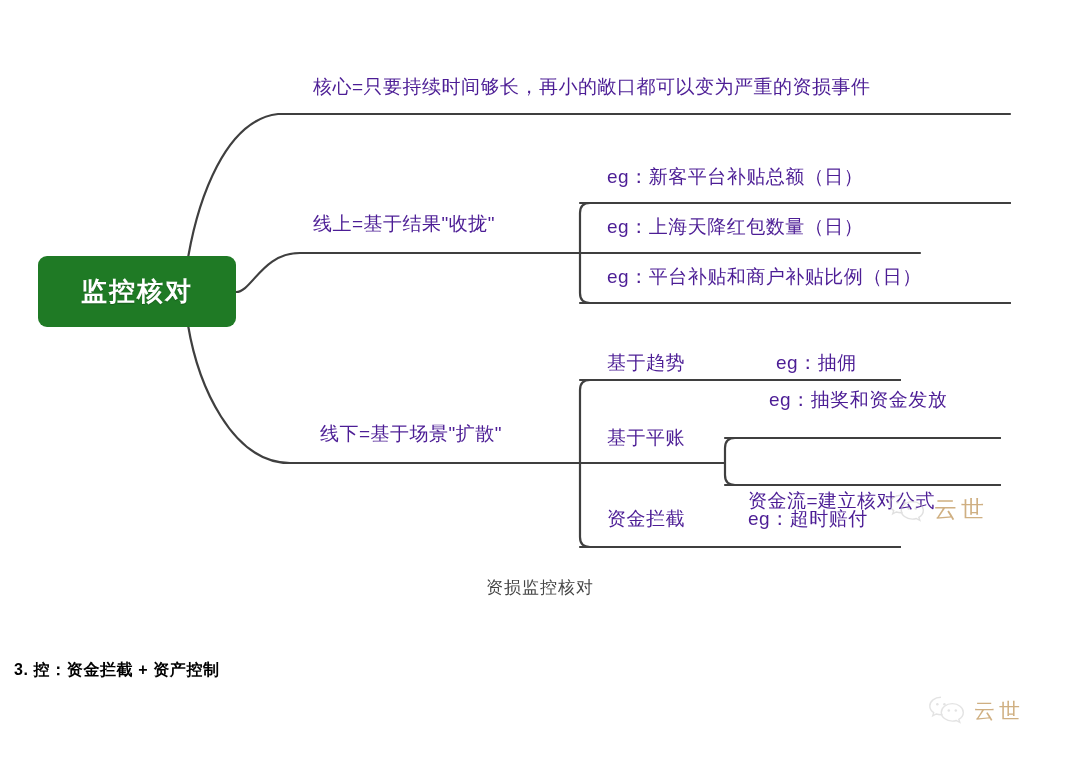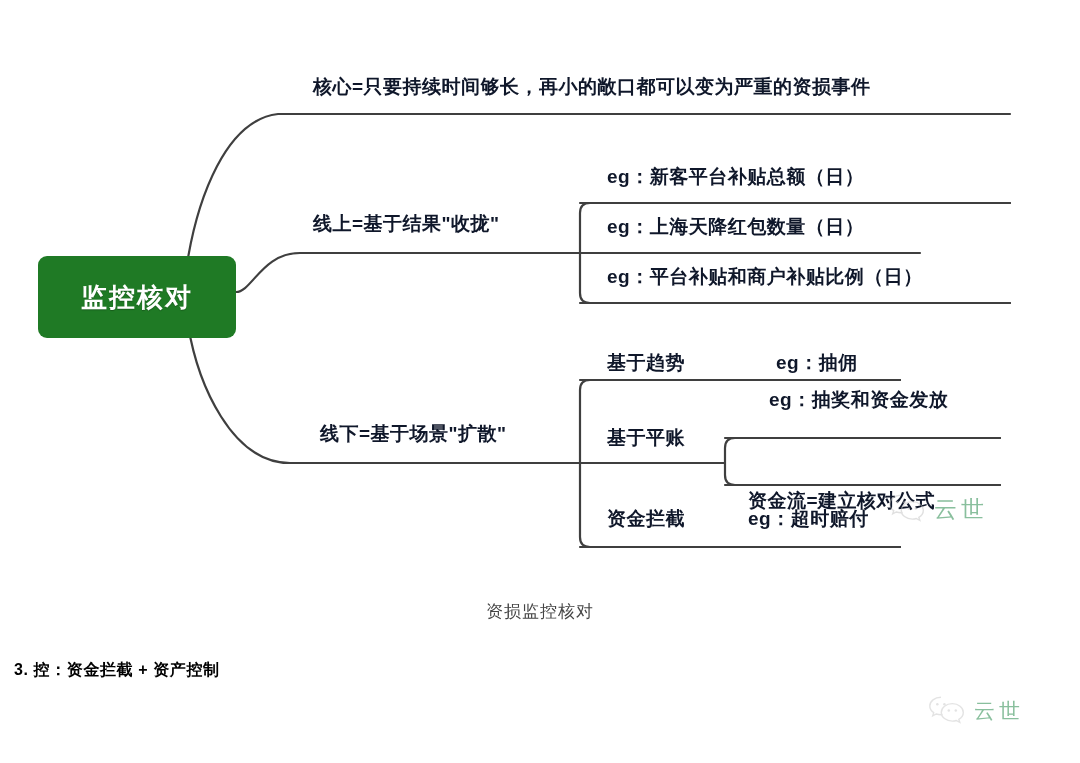--- a/index.html
+++ b/index.html
@@ -30,36 +30,36 @@
     position: absolute;
     left: 0;
     top: 0;
     width: 1080px;
     height: 620px;
   }
 
   .mm-label {
     position: absolute;
     white-space: nowrap;
-    font-weight: bold;
-    color: #0f172a;
+    font-weight: normal;
+    color: #4c1d95;
     letter-spacing: 0.5px;
     line-height: 1;
   }
 
   .lvl1 { font-size: 19px; }
   .lvl2 { font-size: 19px; }
   .lvl3 { font-size: 19px; }
 
   #root-node {
     position: absolute;
     left: 38px;
     top: 256px;
     width: 198px;
-    height: 82px;
+    height: 71px;
     border-radius: 9px;
     box-sizing: border-box;
     display: flex;
     align-items: center;
     justify-content: center;
   }
   #root-node-label {
     font-size: 26px;
     font-weight: bold;
     color: #ffffff;
@@ -69,21 +69,20 @@
 
   #figure-caption {
     position: absolute;
     left: 0;
     top: 576px;
     width: 1080px;
     text-align: center;
     font-size: 17px;
     color: #454545;
     letter-spacing: 1px;
-    margin-top: 24px;
   }
 
   #section-heading {
     position: absolute;
     left: 14px;
     top: 660px;
     font-size: 16px;
     font-weight: bold;
     color: #000000;
     letter-spacing: 0.6px;
@@ -92,21 +91,21 @@
   .watermark {
     position: absolute;
     display: flex;
     align-items: center;
     gap: 8px;
     opacity: 0.42;
     pointer-events: none;
   }
   .watermark .wm-text {
     font-size: 23px;
-    color: #15803d;
+    color: #a16207;
     letter-spacing: 4px;
   }
   #watermark-middle { left: 888px; top: 492px; opacity: 0.5; }
   #watermark-bottom { left: 928px; top: 694px; opacity: 0.5; }
   #watermark-bottom .wm-text { font-size: 21px; }
 </style>
 </head>
 <body>
 
 <div id="mindmap-stage">

